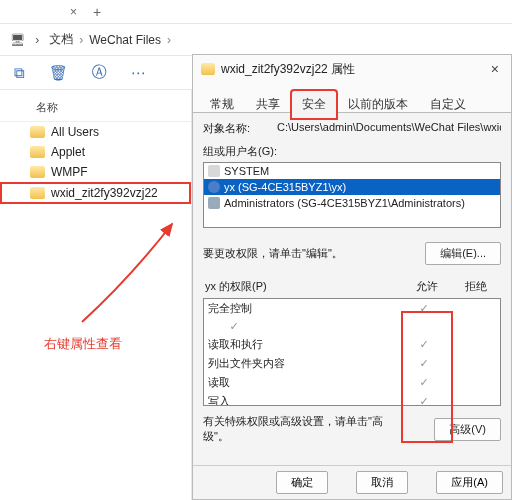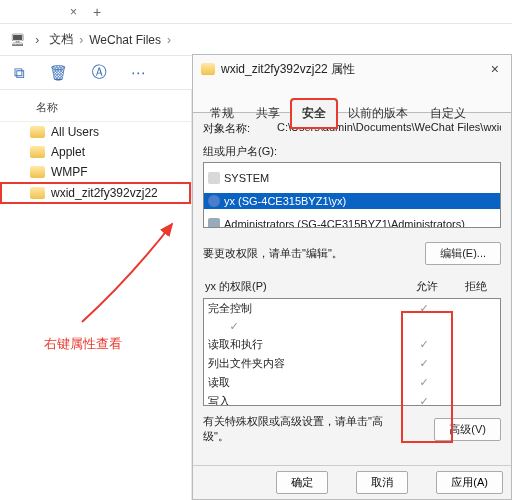--- a/index.html
+++ b/index.html
@@ -114,29 +114,29 @@
     padding:0 6px;
     gap:0;
     background:#fafafa;
     font-size:12px;
   }
   .dlg-tab {
     padding:5px 10px;
     color:#333;
     border:1px solid transparent;
     position:relative;
-    top:16px;
+    top:7px;
   }
   .dlg-tab.active {
     background:#f4f4f4;
     border:1px solid #bbb;
     border-bottom:1px solid #f4f4f4;
     border-radius:3px 3px 0 0;
   }
-  .dlg-tab.hl { outline:2px solid #e83a2f; outline-offset:-1px;font-weight:bold;}
+  .dlg-tab.hl { outline:2px solid #e83a2f; outline-offset:-1px;}
   .dlg-body {
     flex:1;
     border-top:1px solid #bbb;
     padding:8px 10px 6px 10px;
     overflow:hidden;
     font-size:11px;
     color:#222;
   }
   .row-line { display:flex; gap:20px; margin-bottom:8px;}
   .row-line .lab { width:54px;}
@@ -144,21 +144,20 @@
   .grp-box {
     border:1px solid #888;
     background:#fff;
     height:66px;
     overflow:hidden;
   }
   .grp-item {
     display:flex; align-items:center;
     padding:2px 4px; gap:4px;
     font-size:11px;
-    margin-top:7px;
   }
   .grp-item .uico { width:12px;height:12px; display:inline-block; }
   .uico.sys { background:#d8d8d8; border-radius:2px;}
   .uico.user { background:#4a7ec8; border-radius:50%;}
   .uico.grp { background:#9ab; border-radius:2px;}
   .grp-item.sel { background:#0a63c2; color:#fff;}
   .note { margin:8px 0; color:#222;}
   .btn {
     display:inline-block;
     border:1px solid #aaa;

